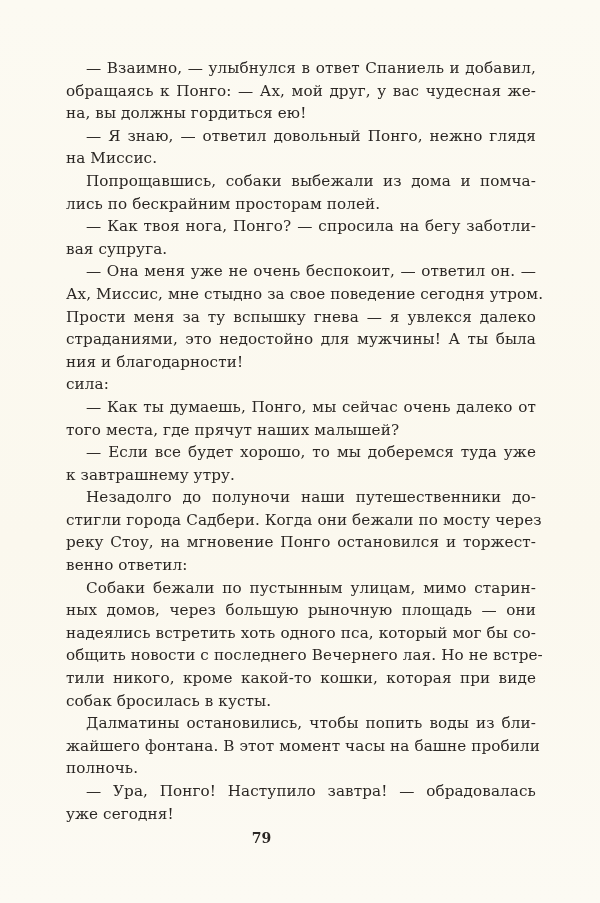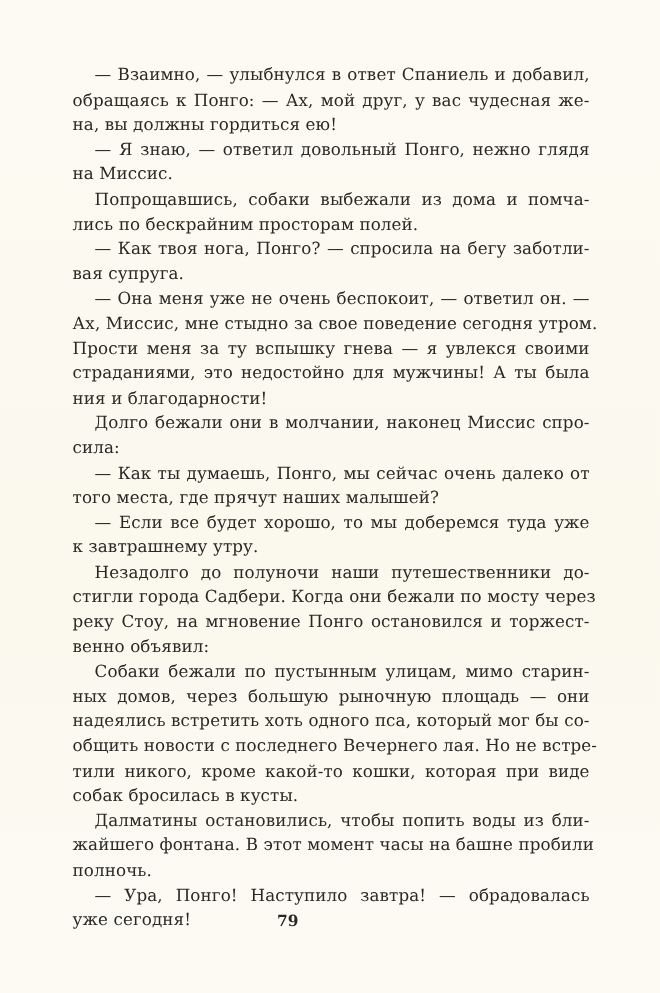--- a/index.html
+++ b/index.html
@@ -65,33 +65,32 @@
       <span class="line">обращаясь к Понго: — Ах, мой друг, у вас чудесная же-</span>
       <span class="line last">на, вы должны гордиться ею!</span>
       <span class="line indent">— Я знаю, — ответил довольный Понго, нежно глядя</span>
       <span class="line last">на Миссис.</span>
       <span class="line indent">Попрощавшись, собаки выбежали из дома и помча-</span>
       <span class="line last">лись по бескрайним просторам полей.</span>
       <span class="line indent">— Как твоя нога, Понго? — спросила на бегу заботли-</span>
       <span class="line last">вая супруга.</span>
       <span class="line indent">— Она меня уже не очень беспокоит, — ответил он. —</span>
       <span class="line">Ах, Миссис, мне стыдно за свое поведение сегодня утром.</span>
-      <span class="line">Прости меня за ту вспышку гнева — я увлекся своими</span>
+      <span class="line">Прости меня за ту вспышку гнева — я увлекся далеко</span>
       <span class="line">страданиями, это недостойно для мужчины! А ты была</span>
       <span class="line last">ния и благодарности!</span>
-      <span class="line indent">Долго бежали они в молчании, наконец Миссис спро-</span>
       <span class="line last">сила:</span>
       <span class="line indent">— Как ты думаешь, Понго, мы сейчас очень далеко от</span>
       <span class="line last">того места, где прячут наших малышей?</span>
       <span class="line indent">— Если все будет хорошо, то мы доберемся туда уже</span>
       <span class="line last">к завтрашнему утру.</span>
       <span class="line indent">Незадолго до полуночи наши путешественники до-</span>
       <span class="line">стигли города Садбери. Когда они бежали по мосту через</span>
       <span class="line">реку Стоу, на мгновение Понго остановился и торжест-</span>
-      <span class="line last">венно объявил:</span>
+      <span class="line last">венно ответил:</span>
       <span class="line indent">Собаки бежали по пустынным улицам, мимо старин-</span>
       <span class="line">ных домов, через большую рыночную площадь — они</span>
       <span class="line">надеялись встретить хоть одного пса, который мог бы со-</span>
       <span class="line">общить новости с последнего Вечернего лая. Но не встре-</span>
       <span class="line">тили никого, кроме какой-то кошки, которая при виде</span>
       <span class="line last">собак бросилась в кусты.</span>
       <span class="line indent">Далматины остановились, чтобы попить воды из бли-</span>
       <span class="line">жайшего фонтана. В этот момент часы на башне пробили</span>
       <span class="line last">полночь.</span>
       <span class="line indent">— Ура, Понго! Наступило завтра! — обрадовалась</span>

